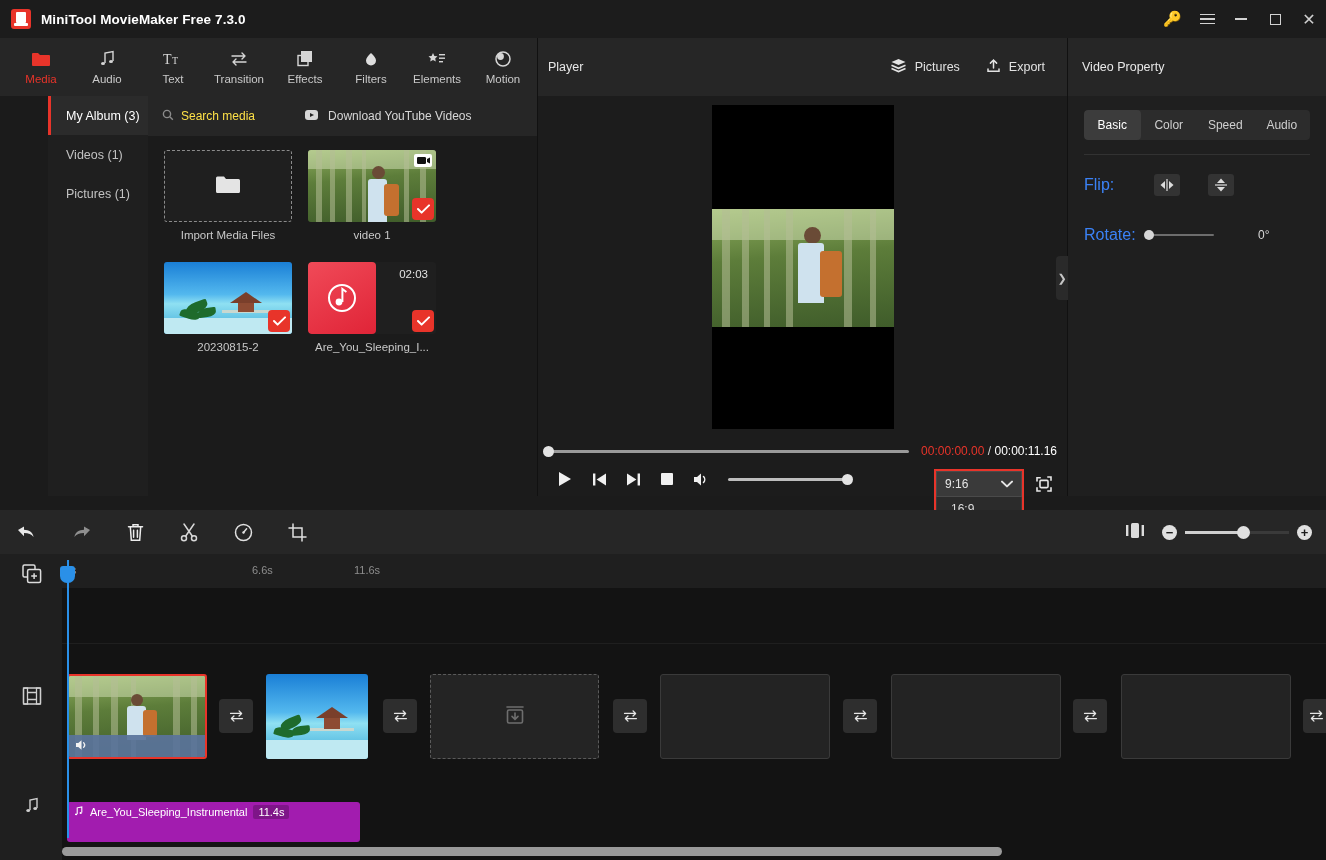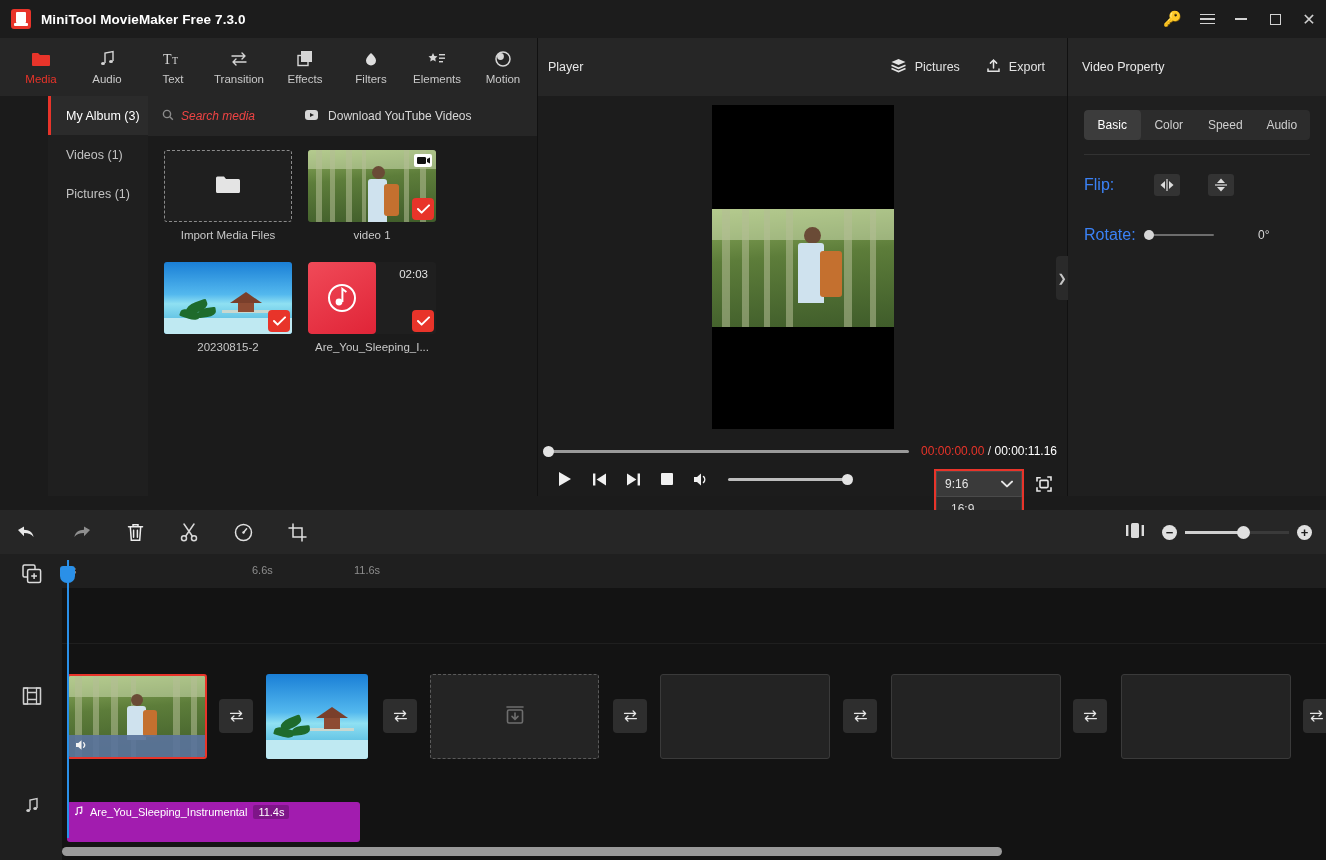--- a/index.html
+++ b/index.html
@@ -74,21 +74,21 @@
 
   
   .mediapane {
     position: absolute; left: 148px; top: 96px; width: 389px; height: 400px;
     background: #1b1b1b;
   }
   .media-top {
     height: 40px; display: flex; align-items: center; background: #262626;
   }
   .searchbox { display: flex; align-items: center; gap: 7px; margin-left: 14px; }
-  .searchbox .ph { font-size: 12px; color: #ef4444; font-style: italic; }
+  .searchbox .ph { font-size: 12px; color: #fde047; }
   .dlyt { display: flex; align-items: center; gap: 7px; margin-left: 50px; color: #d7d7d7; font-size: 12px; }
   .grid { padding: 14px 0 0 16px; display: flex; flex-wrap: wrap; gap: 21px 16px; }
   .cell { width: 128px; }
   .thumb {
     width: 128px; height: 72px; border-radius: 3px; position: relative; overflow: hidden;
     background: #262626;
   }
   .thumb.dashed { border: 1.5px dashed #8b8b8b; display: flex; align-items: center; justify-content: center; background: #1f1f1f; }
   .cap { text-align: center; font-size: 11.5px; color: #c8c8c8; margin-top: 7px; white-space: nowrap; overflow: hidden; text-overflow: ellipsis; }
   .check {

